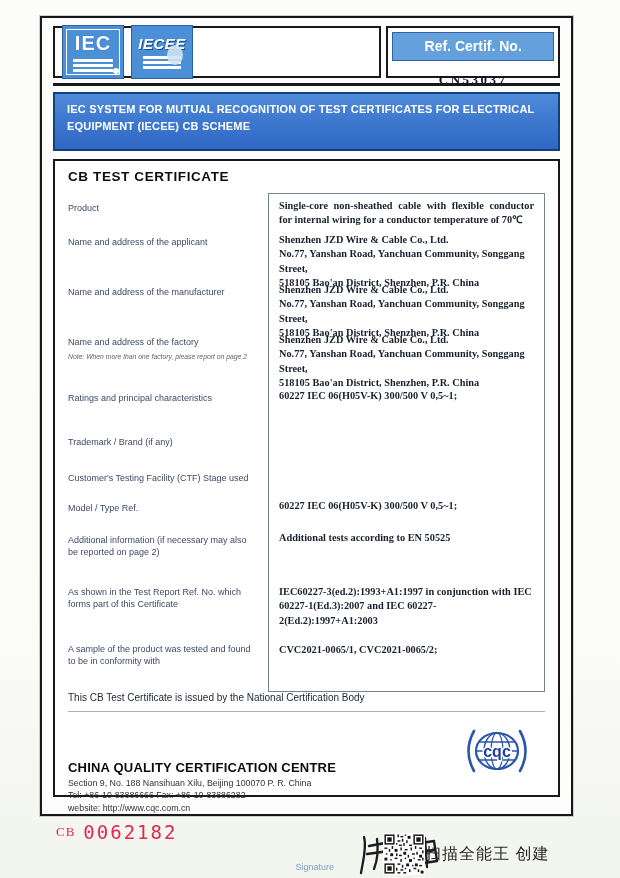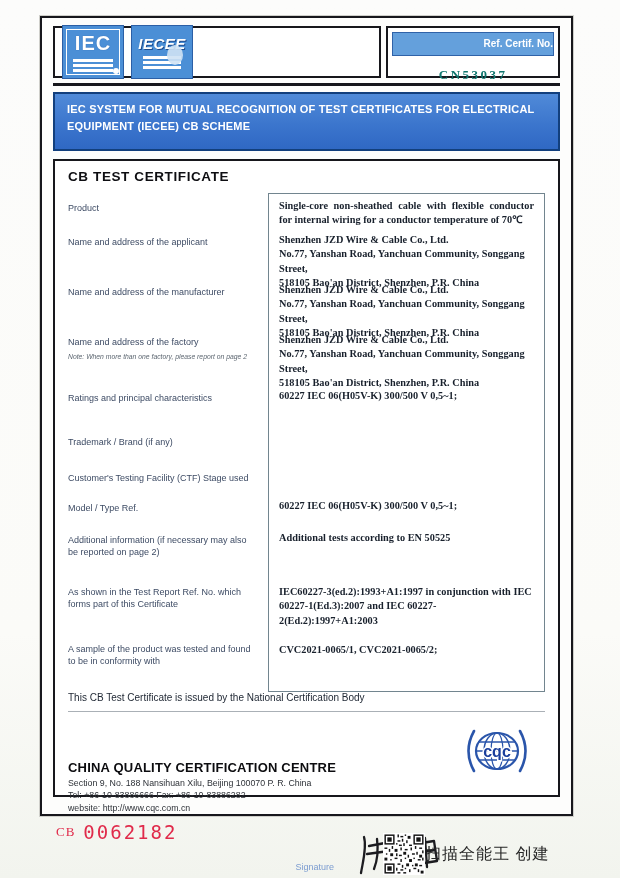--- a/index.html
+++ b/index.html
@@ -22,22 +22,22 @@
               text-shadow:0 0 1px #2b5fa6; }
   .iec-lines { margin-top:4px; width:40px; }
   .iec-lines div { height:2.5px; background:#fff; margin-top:2.5px; position:relative; }
   .iec-lines div:last-child::after { content:""; position:absolute; right:-6px; top:-1.5px; width:6px; height:6px; border-radius:50%; background:#fff; }
   .iecee-text { color:#fff; font-weight:bold; font-style:italic; font-size:15px; letter-spacing:.5px; line-height:1;
                 text-shadow:1px 1px 0 #1d4a8c; }
   .iecee-plug { margin-top:3px; width:38px; position:relative; }
   .iecee-plug .bar { height:2.5px; background:#fff; margin-top:2.5px; }
   .iecee-plug .blob { position:absolute; right:-2px; top:-9px; width:16px; height:20px; border-radius:50%; background:#cfe2f4; opacity:.9; }
   .refbox { flex:1; border:2px solid #17171c; background:#fff; padding:4px; }
-  .refbar { background:#64a0dc; border:1px solid #2f62a8; color:#fff; font-weight:bold; font-size:10px; text-align:right; padding:5px 0 6px; }
-  .refval { text-align:center; font-family:"Liberation Serif", serif; font-weight:bold; font-size:13px; color:#0f766e; letter-spacing:2.5px; margin-top:11px; }
+  .refbar { background:#64a0dc; border:1px solid #2f62a8; color:#fff; font-weight:bold; font-size:14px; text-align:center; padding:5px 0 6px; }
+  .refval { text-align:center; font-family:"Liberation Serif", serif; font-weight:bold; font-size:13px; color:#0f172a; letter-spacing:2.5px; margin-top:11px; }
   .topsep { height:3px; background:#17171c; margin-top:5px; }
   
   .banner { margin-top:6px; border:2px solid #123f7d; background:linear-gradient(180deg,#508ad8 0%,#3a74cc 60%,#2f68c4 100%);
             color:#fff; font-weight:bold; font-size:11px; line-height:1.5; padding:7px 12px 15px; letter-spacing:.2px; }
   
   .main { margin-top:8px; border:2px solid #17171c; background:#fff; padding:8px 13px 6px; height:638px; position:relative; }
   .title { font-size:13.5px; font-weight:bold; color:#0e0e12; letter-spacing:.6px; }
   .grid { display:flex; margin-top:9px; }
   .labels { width:200px; padding-top:9px; }
   .lblblock { font-size:9px; color:#3d4b64; line-height:1.35; padding-right:10px; }

